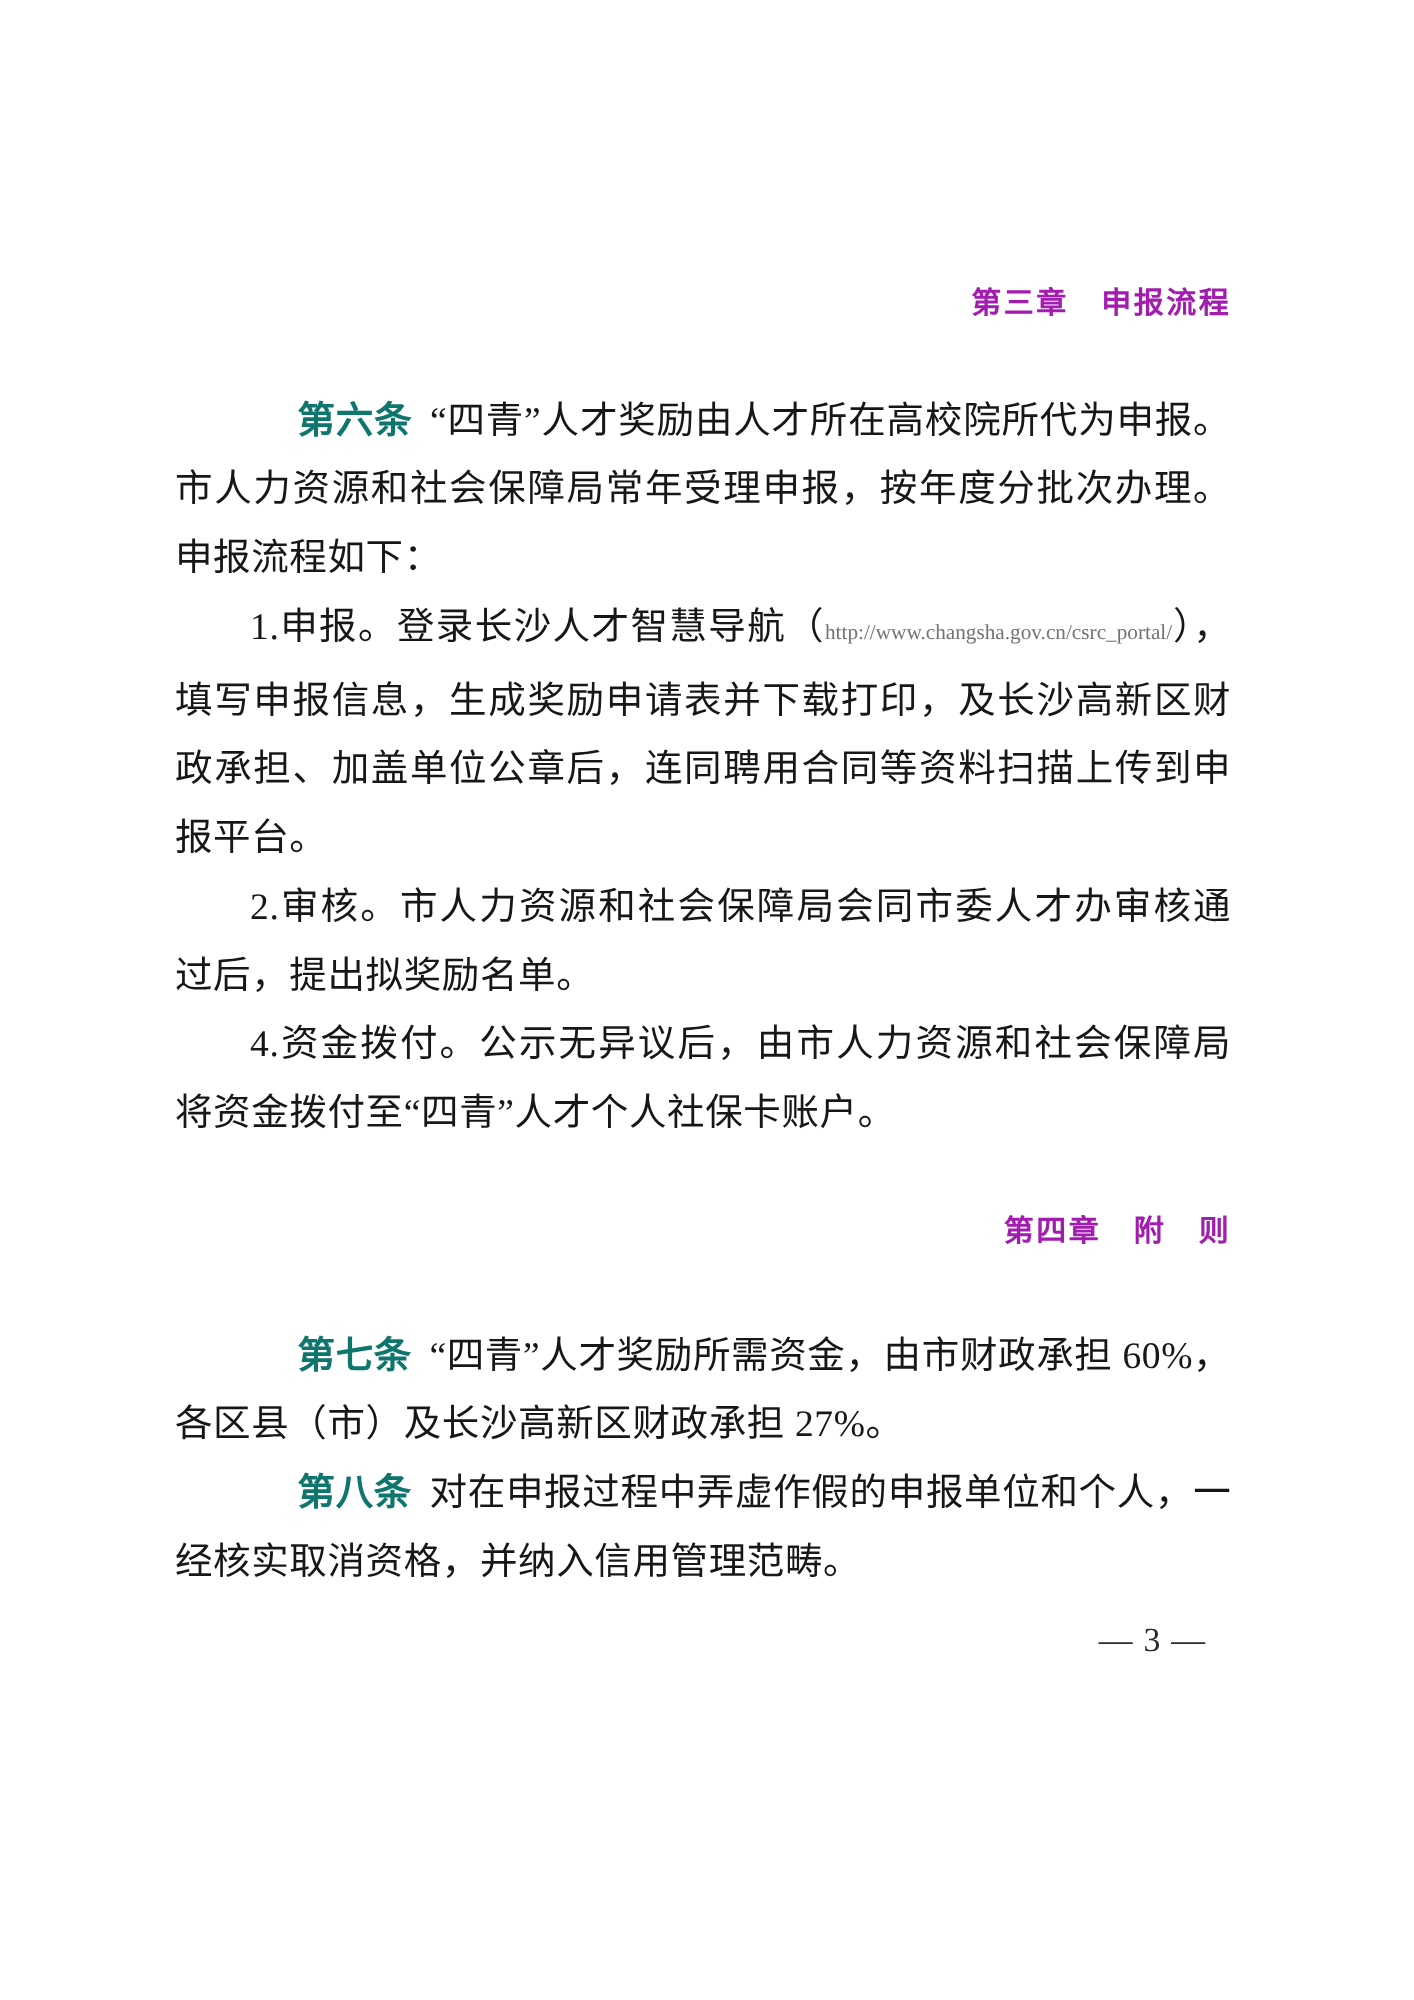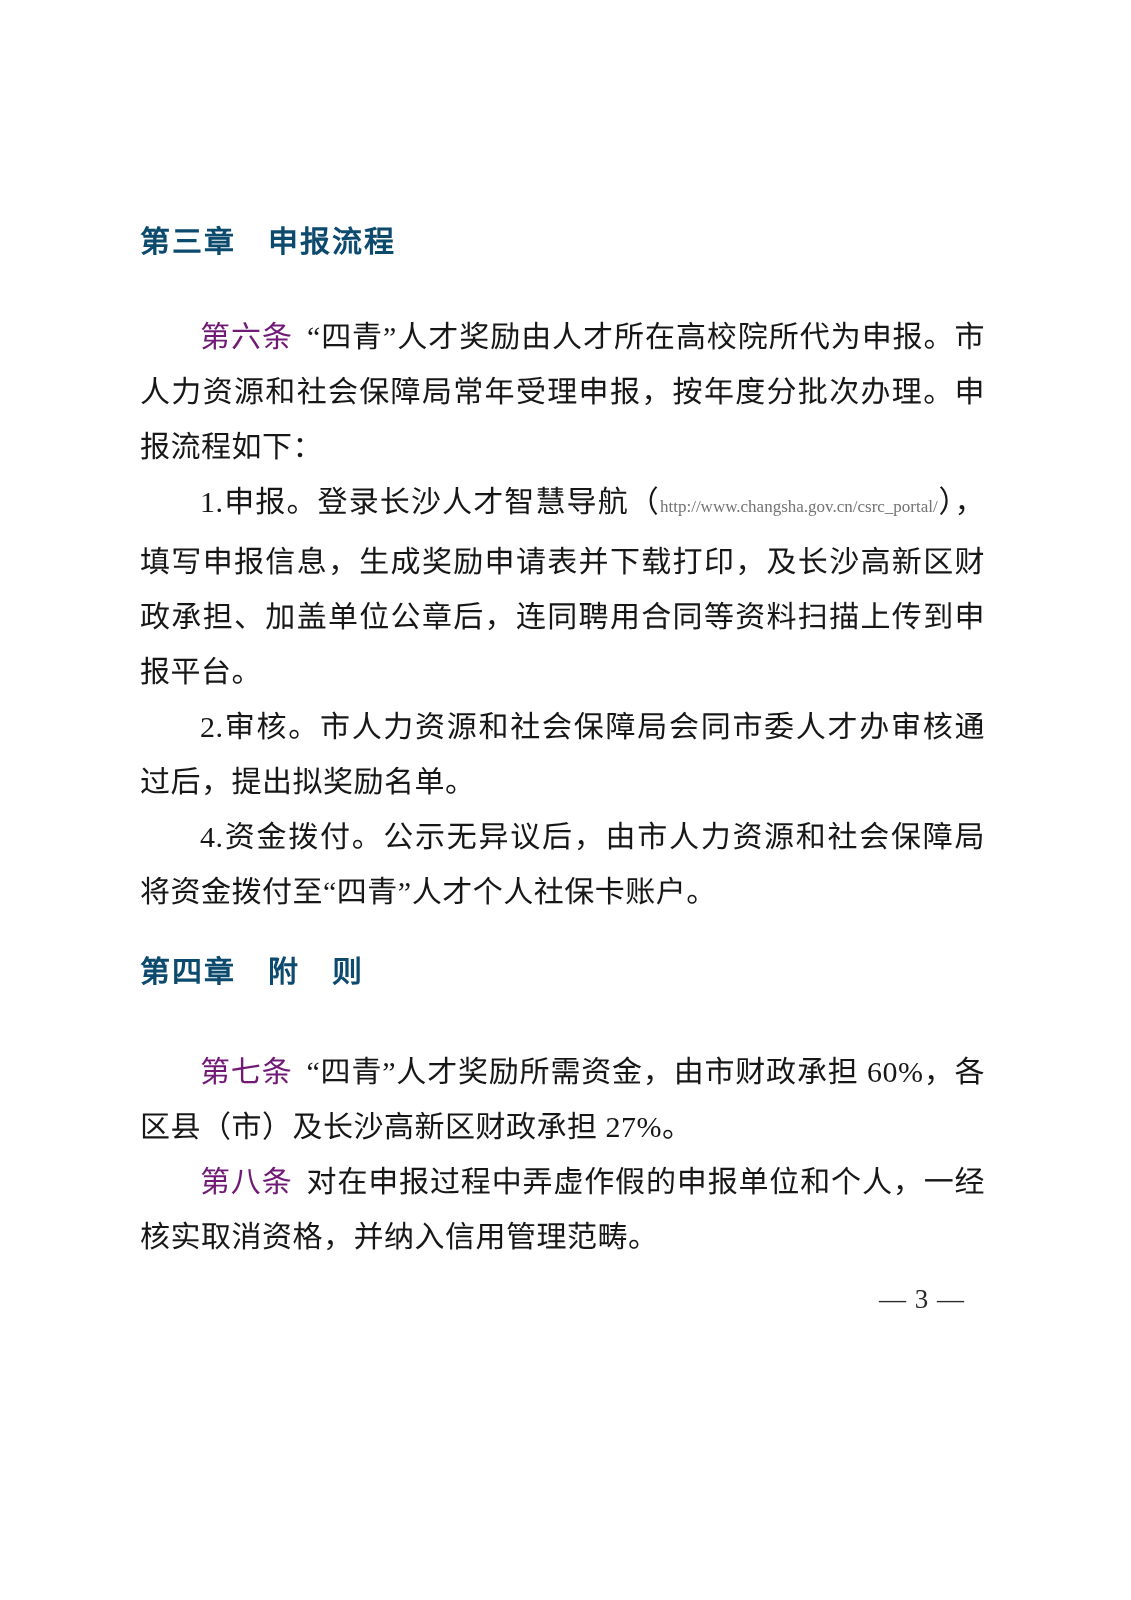--- a/index.html
+++ b/index.html
@@ -18,44 +18,45 @@
     box-sizing: border-box;
     width: 1131px;
     height: 1600px;
     padding: 220px 146px 0 140px;
     background: #ffffff;
     position: relative;
   }
   .chapter-title {
     font-family: "DejaVu Sans", sans-serif;
     font-weight: 700;
-    font-size: 30px;
+    font-size: 24px;
     line-height: 44px;
     letter-spacing: 2px;
-    text-align: left;
-    color: #0c4a6e;
+    text-align: right;
+    color: #a21caf;
     margin: 0 0 45px 0;
   }
   .chapter-title.second {
-    margin-top: 31px;
+    margin-top: 45px;
     margin-bottom: 50px;
   }
   .para {
     margin: 0;
     font-size: 30px;
     line-height: 55px;
     letter-spacing: 0.5px;
     text-align: justify;
     text-indent: 2em;
     color: #171717;
   }
   .article-label {
-    font-weight: 400;
+    font-weight: 700;
     margin-right: 14px;
-    color: #701a75;
+    color: #0f766e;
+    margin-left: 38px;
   }
   .url {
     font-size: 17px;
     letter-spacing: 0;
     word-break: break-all;
     color: #737373;
   }
   .para.tight {
     letter-spacing: -3px;
     text-align-last: justify;

